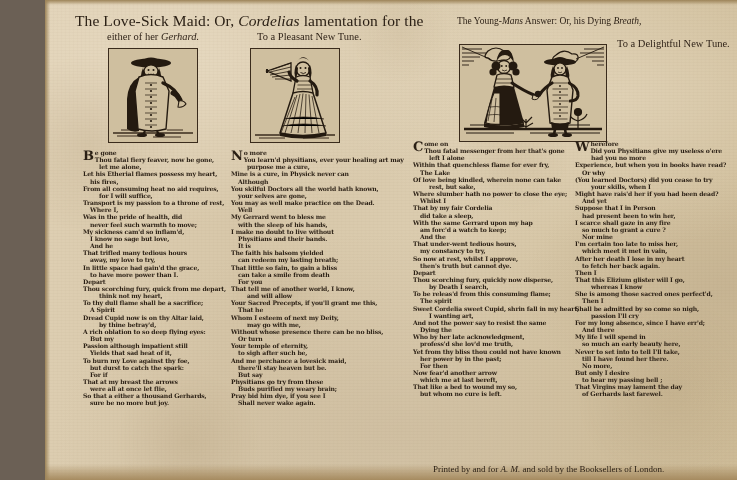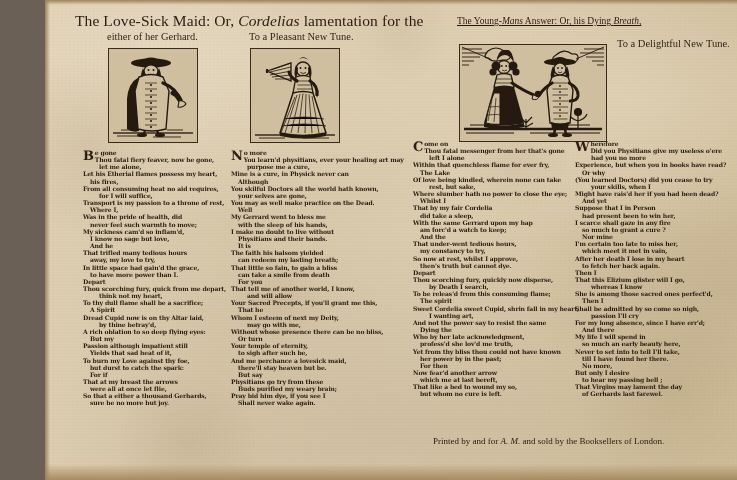--- a/index.html
+++ b/index.html
@@ -71,21 +71,21 @@
     letter-spacing: .1px;
     white-space: nowrap;
     color: #2b2015;
   }
   .title-main .ital { font-style: italic; }
   .title-sub {
     font-size: 10.5px;
     color: #32251a;
     white-space: nowrap;
   }
-  .title-sub .ital { }
+  .title-sub .ital { font-style: italic; }
   .tune {
     font-size: 10.5px;
     color: #32251a;
     white-space: nowrap;
   }
   .title-right-line {
     font-size: 9.5px;
     white-space: nowrap;
     color: #2e2217;
   }
@@ -152,25 +152,25 @@
     <div class="title-block" style="left:30px; top:12px;">
       <div class="title-main">
         <span>The Love-Sick Maid: Or, </span><span class="ital">Cordelias</span><span> lamentation for the</span>
       </div>
     </div>
     <div class="title-block" style="left:62px; top:31px;">
       <div class="title-sub">
         <span>either of her </span><span class="ital">Gerhard.</span>
       </div>
     </div>
-    <div class="title-block" style="left:204px; top:31px;">
+    <div class="title-block" style="left:212px; top:31px;">
       <div class="tune">To a Pleasant New Tune.</div>
     </div>
 
-    <div class="title-block" style="left:412px; top:16px;text-decoration:underline;">
+    <div class="title-block" style="left:412px; top:16px;">
       <div class="title-right-line">
         <span>The Young-</span><span class="ital">Mans</span><span> Answer:  Or,  his Dying </span><span class="ital">Breath,</span>
       </div>
     </div>
     <div class="title-block" style="left:572px; top:38px;">
       <div class="tune">To a Delightful New Tune.</div>
     </div>
 
     <div class="woodcut" style="left:63px; top:48px; width:88px; height:93px;">
       <svg width="88" height="93" viewBox="0 0 88 93">
@@ -353,18 +353,18 @@
         <ellipse cx="93" cy="90" rx="5" ry="2" fill="#241a10"></ellipse>
         <ellipse cx="107" cy="90" rx="5" ry="2" fill="#241a10"></ellipse>
       </svg>
     </div>
 
     <div class="col" id="col1" style="left:38px;  top:150px; width:140px;"><div><span class="dropcap">B</span><span>e gone</span></div><span class="ln">Thou fatal fiery feaver, now be gone,</span><span class="ln ind2">let me alone,</span><span class="ln">Let his Etherial flames possess my heart,</span><span class="ln ind">his fires,</span><span class="ln">From all consuming heat no aid requires,</span><span class="ln ind2">for I will suffice,</span><span class="ln">Transport is my passion to a throne of rest,</span><span class="ln ind">Where I,</span><span class="ln">Was in the pride of health, did</span><span class="ln ind">never feel such warmth to move;</span><span class="ln">My sickness cam'd so inflam'd,</span><span class="ln ind">I know no sage but love,</span><span class="ln ind">And he</span><span class="ln">That trifled many tedious hours</span><span class="ln ind">away, my love to try,</span><span class="ln">In little space had gain'd the grace,</span><span class="ln ind">to have more power than I.</span><span class="ln">Depart</span><span class="ln">Thou scorching fury, quick from me depart,</span><span class="ln ind2">think not my heart,</span><span class="ln">To thy dull flame shall be a sacrifice;</span><span class="ln ind">A Spirit</span><span class="ln">Dread Cupid now is on thy Altar laid,</span><span class="ln ind2">by thine betray'd,</span><span class="ln">A rich oblation to so deep flying eyes:</span><span class="ln ind">But my</span><span class="ln">Passion although impatient still</span><span class="ln ind">Yields that sad heat of it,</span><span class="ln">To burn my Love against thy foe,</span><span class="ln ind">but durst to catch the spark:</span><span class="ln ind">For if</span><span class="ln">That at my breast the arrows</span><span class="ln ind">were all at once let flie,</span><span class="ln">So that a either a thousand Gerhards,</span><span class="ln ind">sure be no more but joy.</span></div>
     <div class="col" id="col2" style="left:186px; top:150px; width:150px;"><div><span class="dropcap">N</span><span>o more</span></div><span class="ln">You learn'd physitians, ever your healing art may</span><span class="ln ind2">purpose me a cure,</span><span class="ln">Mine is a cure, in Physick never can</span><span class="ln ind">Although</span><span class="ln">You skilful Doctors all the world hath known,</span><span class="ln ind">your selves are gone,</span><span class="ln">You may as well make practice on the Dead.</span><span class="ln ind">Well</span><span class="ln">My Gerrard went to bless me</span><span class="ln ind">with the sleep of his hands,</span><span class="ln">I make no doubt to live without</span><span class="ln ind">Physitians and their bands.</span><span class="ln ind">It is</span><span class="ln">The faith his balsom yielded</span><span class="ln ind">can redeem my lasting breath;</span><span class="ln">That little so fain, to gain a bliss</span><span class="ln ind">can take a smile from death</span><span class="ln ind">For you</span><span class="ln">That tell me of another world, I know,</span><span class="ln ind2">and will allow</span><span class="ln">Your Sacred Precepts, if you'll grant me this,</span><span class="ln ind">That he</span><span class="ln">Whom I esteem of next my Deity,</span><span class="ln ind2">may go with me,</span><span class="ln">Without whose presence there can be no bliss,</span><span class="ln ind">Or turn</span><span class="ln">Your temple of eternity,</span><span class="ln ind">to sigh after such be,</span><span class="ln">And me perchance a lovesick maid,</span><span class="ln ind">there'll stay heaven but be.</span><span class="ln ind">But say</span><span class="ln">Physitians go try from these</span><span class="ln ind">Buds purified my weary brain;</span><span class="ln">Pray bid him dye, if you see I</span><span class="ln ind">Shall never wake again.</span></div>
     <div class="col" id="col3" style="left:368px; top:141px; width:150px;"><div><span class="dropcap">C</span><span>ome on</span></div><span class="ln">Thou fatal messenger from her that's gone</span><span class="ln ind2">left I alone</span><span class="ln">Within that quenchless flame for ever fry,</span><span class="ln ind">The Lake</span><span class="ln">Of love being kindled, wherein none can take</span><span class="ln ind2">rest, but sake,</span><span class="ln">Where slumber hath no power to close the eye;</span><span class="ln ind">Whilst I</span><span class="ln">That by my fair Cordelia</span><span class="ln ind">did take a sleep,</span><span class="ln">With the same Gerrard upon my hap</span><span class="ln ind">am forc'd a watch to keep;</span><span class="ln ind">And the</span><span class="ln">That under-went tedious hours,</span><span class="ln ind">my constancy to try,</span><span class="ln">So now at rest, whilst I approve,</span><span class="ln ind">then's truth but cannot dye.</span><span class="ln">Depart</span><span class="ln">Thou scorching fury, quickly now disperse,</span><span class="ln ind2">by Death I search,</span><span class="ln">To be releas'd from this consuming flame;</span><span class="ln ind">The spirit</span><span class="ln">Sweet Cordelia sweet Cupid, shrin fall in my heart,</span><span class="ln ind2">I wanting art,</span><span class="ln">And not the power say to resist the same</span><span class="ln ind">Dying the</span><span class="ln">Who by her late acknowledgment,</span><span class="ln ind">profess'd she lov'd me truth,</span><span class="ln">Yet from thy bliss thou could not have known</span><span class="ln ind">her power by in the past;</span><span class="ln ind">For then</span><span class="ln">Now fear'd another arrow</span><span class="ln ind">which me at last bereft,</span><span class="ln">That like a bed to wound my so,</span><span class="ln ind">but whom no cure is left.</span></div>
     <div class="col" id="col4" style="left:530px; top:141px; width:160px;"><div><span class="dropcap">W</span><span>herefore</span></div><span class="ln">Did you Physitians give my useless o'ere</span><span class="ln ind2">had you no more</span><span class="ln">Experience, but when you in books have read?</span><span class="ln ind">Or why</span><span class="ln">(You learned Doctors) did you cease to try</span><span class="ln ind2">your skills, when I</span><span class="ln">Might have rais'd her if you had been dead?</span><span class="ln ind">And yet</span><span class="ln">Suppose that I in Person</span><span class="ln ind">had present been to win her,</span><span class="ln">I scarce shall gaze in any fire</span><span class="ln ind">so much to grant a cure ?</span><span class="ln ind">Nor mine</span><span class="ln">I'm certain too late to miss her,</span><span class="ln ind">which meet it met in vain,</span><span class="ln">After her death I lose in my heart</span><span class="ln ind">to fetch her back again.</span><span class="ln">Then I</span><span class="ln">That this Elizium glister will I go,</span><span class="ln ind2">whereas I know</span><span class="ln">She is among those sacred ones perfect'd,</span><span class="ln ind">Then I</span><span class="ln">Shall be admitted by so come so nigh,</span><span class="ln ind2">passion I'll cry</span><span class="ln">For my long absence, since I have err'd;</span><span class="ln ind">And there</span><span class="ln">My life I will spend in</span><span class="ln ind">so much an early beauty here,</span><span class="ln">Never to set into to tell I'll take,</span><span class="ln ind">till I have found her there.</span><span class="ln ind">No more,</span><span class="ln">But only I desire</span><span class="ln ind">to hear my passing bell ;</span><span class="ln">That Virgins may lament the day</span><span class="ln ind">of Gerhards last farewel.</span></div>
 
-    <div id="imprint" style="left:388px; top:436px;text-align:center;">
+    <div id="imprint" style="left:388px; top:464px;text-align:center;">
       <span>Printed by and for </span><span class="ital">A.  M.</span><span> and sold by the Booksellers of London.</span>
     </div>
 
   </div>
 </div>
 
 </body></html>

